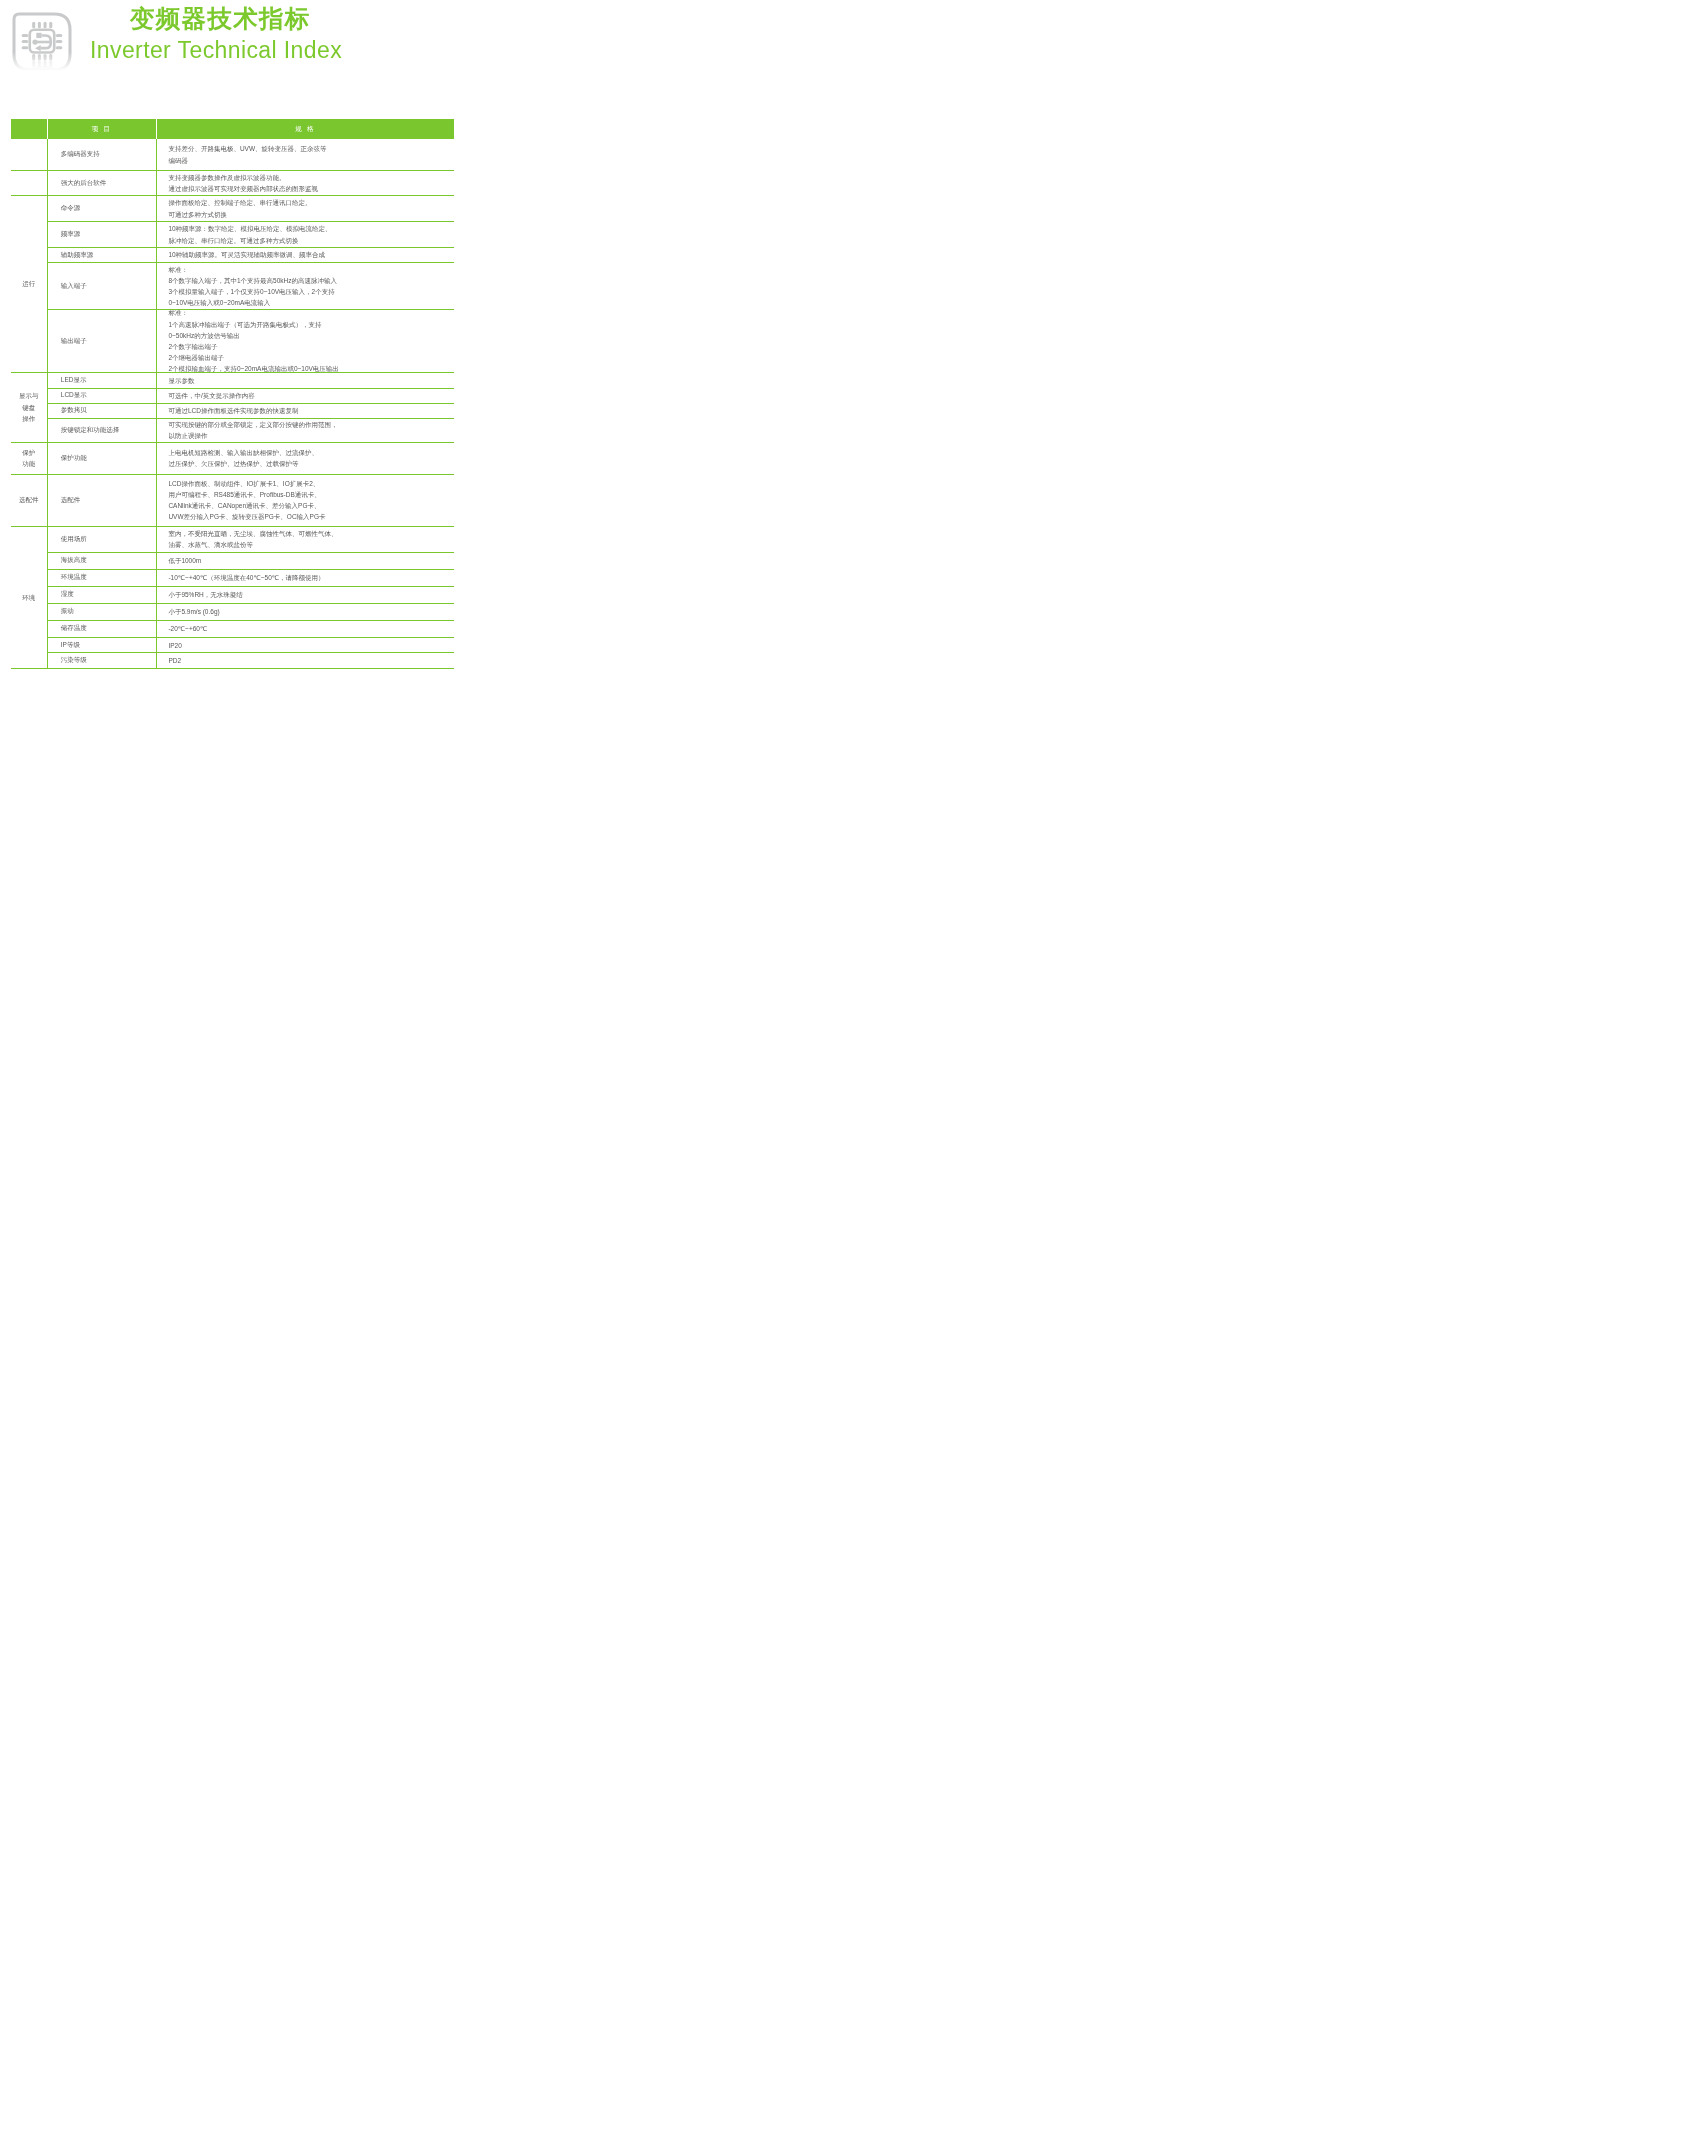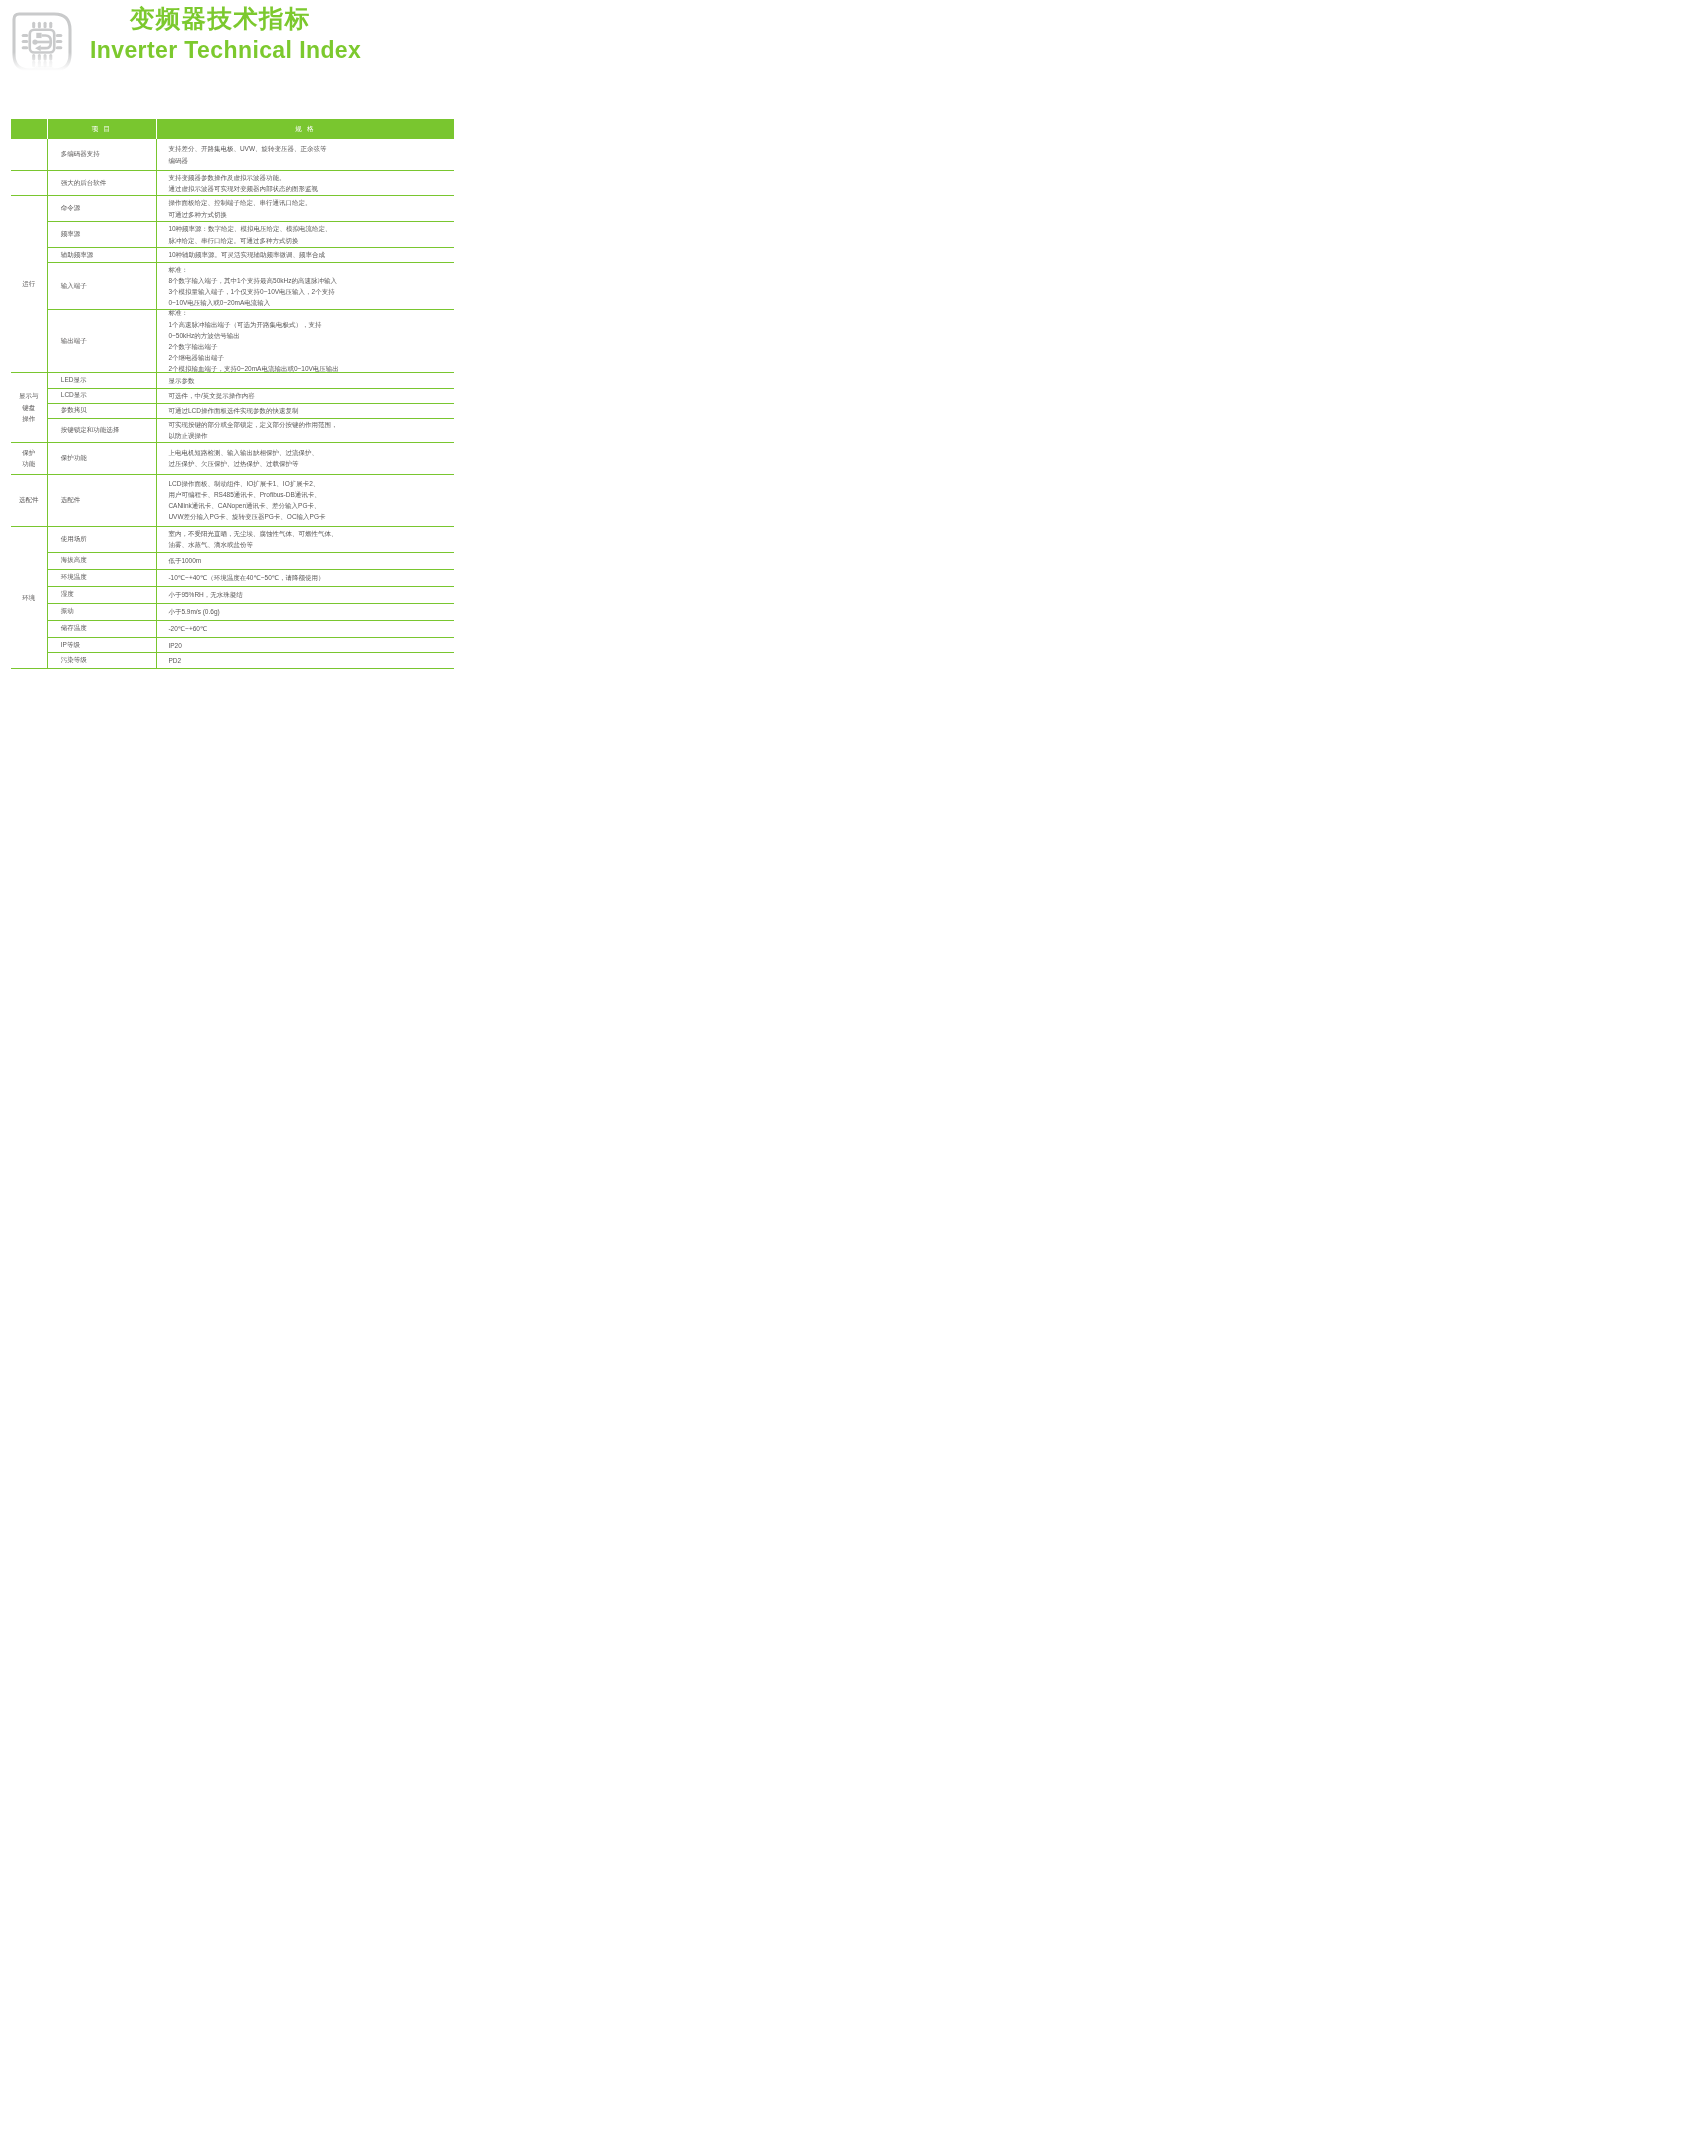--- a/index.html
+++ b/index.html
@@ -13,21 +13,21 @@
   .icon-fade{position:absolute;left:6.5px;top:52px;width:70px;height:25px;
     background:linear-gradient(to bottom,rgba(255,255,255,0),#ffffff 75%);}
   .title-zh{
     position:absolute;left:90px;top:6px;
     font-size:24.5px;font-weight:600;letter-spacing:1.3px;line-height:1.1;
     color:var(--green-title);
     margin-left:40px;
   }
   .title-en{
     position:absolute;left:90px;top:38px;
-    font-size:23px;font-weight:700;letter-spacing:0.4px;line-height:1.1;
+    font-size:23px;font-weight:400;letter-spacing:0.4px;line-height:1.1;
     color:var(--green-title);
   }
   
   :root{
     --green:#79C62F;
     --green-title:#7CC92E;
     --ink:#595757;
   }
   .spec-table{position:absolute;left:10.8px;top:119px;width:443px;}
   .thead{display:flex;height:20px;background:var(--green);color:#fff;font-size:6.5px;}

